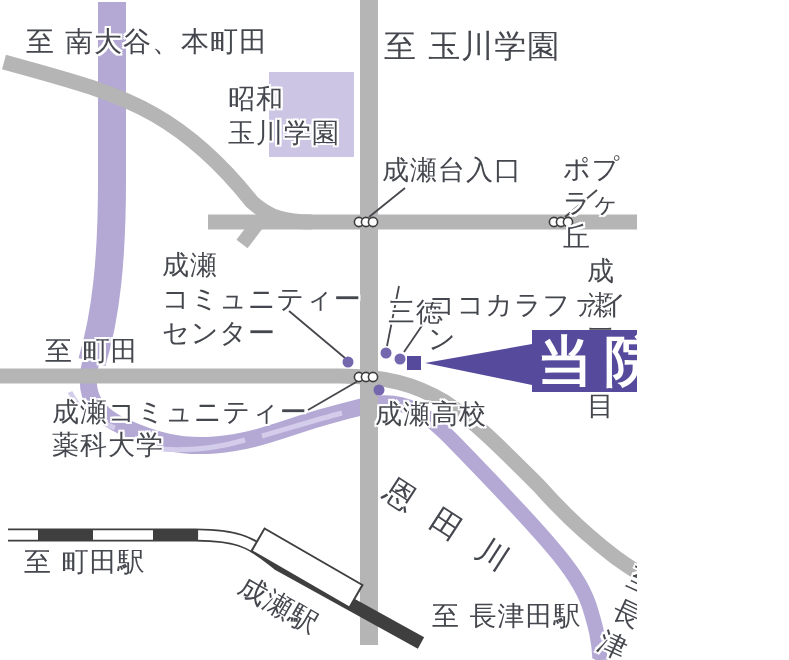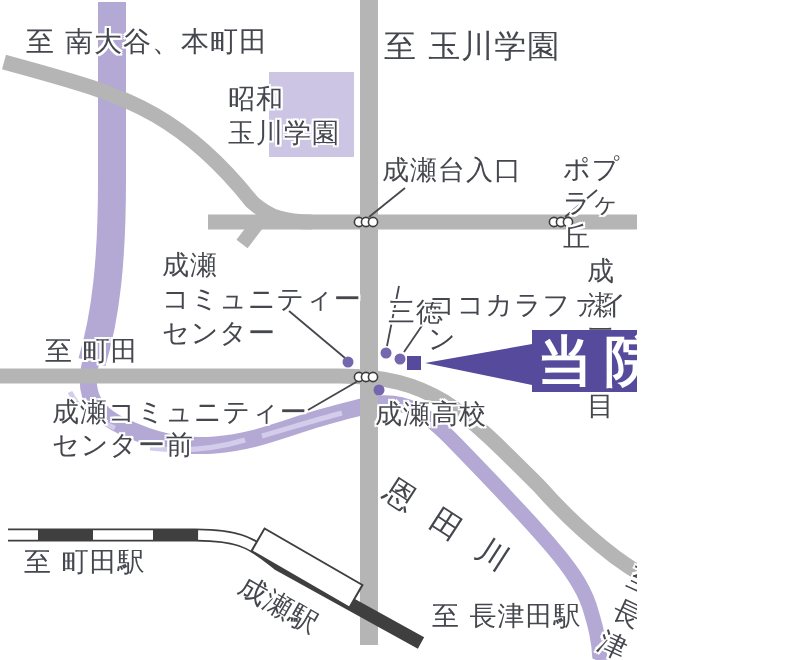--- a/index.html
+++ b/index.html
@@ -117,21 +117,21 @@
   <div class="lbl" style="left:382px;top:153px;">成瀬台入口</div>
   <div class="lbl" style="left:563px;top:152px;">ポプラヶ丘</div>
   <div class="lbl" style="left:587px;top:254px;">成瀬三丁目</div>
   <div class="lbl" style="left:162px;top:248px;">成瀬
 コミュニティー
 センター</div>
   <div class="lbl" style="left:388px;top:251px;margin-top:44px;">三徳</div>
   <div class="lbl" style="left:428px;top:288px;">ココカラファイン</div>
   <div class="lbl" style="left:18px;top:334px;margin-left:27px;">至 町田</div>
   <div class="lbl" style="left:52px;top:396px;line-height:1.22;">成瀬コミュニティー
-センター前</div>
+薬科大学</div>
   <div class="lbl" style="left:375px;top:397px;">成瀬高校</div>
   <div class="lbl rot" style="left:398px;top:470px;font-size:31px;letter-spacing:24px;transform:rotate(33deg);">恩田川</div>
   <div class="lbl" style="left:24px;top:545px;">至 町田駅</div>
   <div class="lbl rot" style="left:250px;top:568px;font-size:28px;transform:rotate(30deg);">成瀬駅</div>
   <div class="lbl" style="left:432px;top:599px;">至 長津田駅</div>
   <div class="lbl rot" style="left:637px;top:560px;font-size:28px;transform:rotate(25deg);">至 長津田</div>
 
   <div class="banner-box">
     <span class="txt">当院</span>
   </div>

